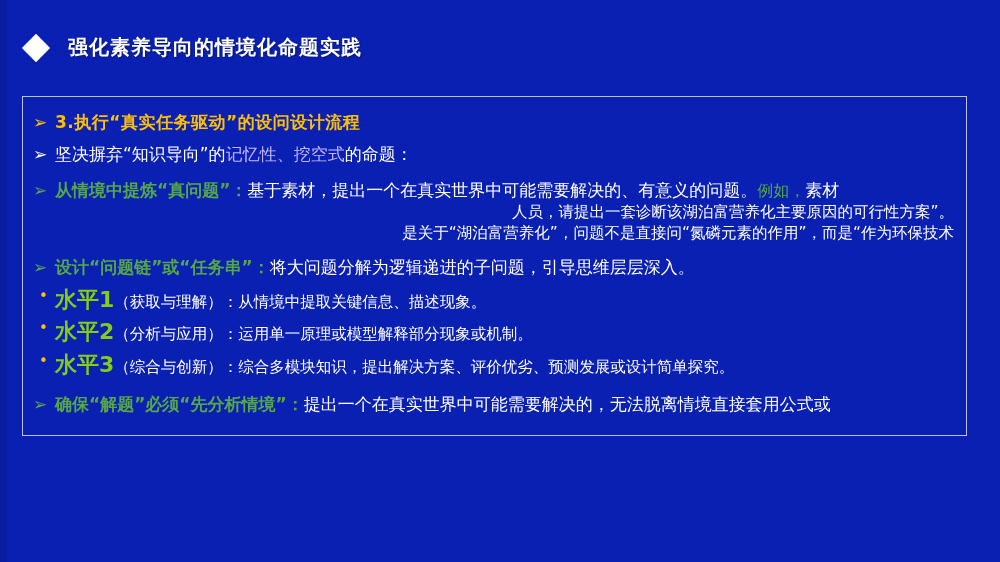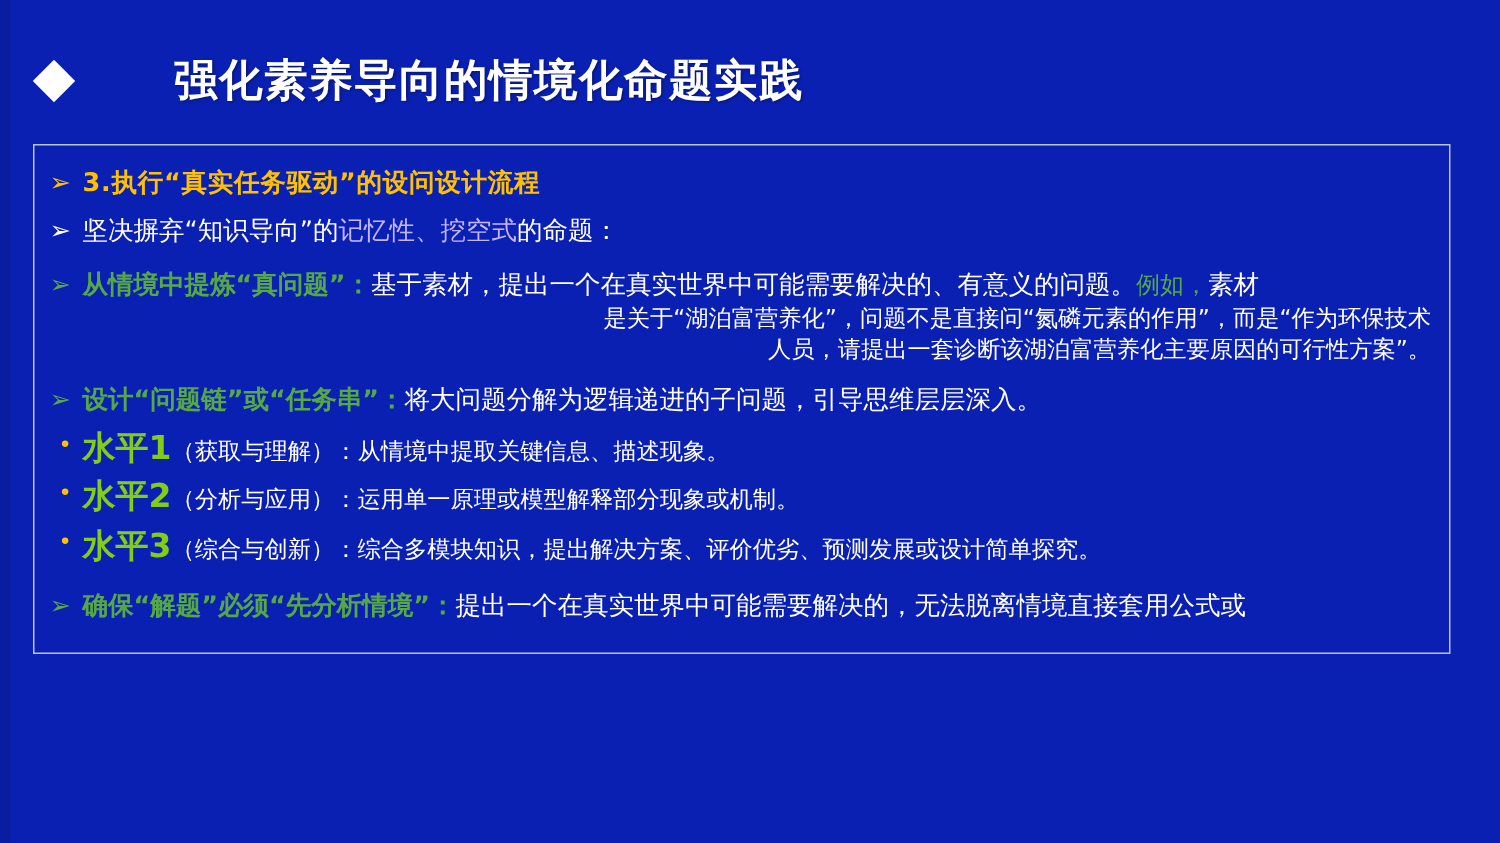--- a/index.html
+++ b/index.html
@@ -31,26 +31,25 @@
     gap: 22px;
   }
   .diamond {
     width: 20px; height: 20px;
     background: #ffffff;
     transform: rotate(45deg);
     flex: none;
   }
   .title-text {
     color: #ffffff;
-    font-size: 29px;
+    font-size: 20px;
     font-weight: bold;
     letter-spacing: 1px;
     white-space: nowrap;
     text-shadow: 1px 1px 2px rgba(0,0,0,.35);
-    margin-left: 48px;
   }
 
   
   .content-box {
     position: absolute;
     left: 22px; top: 96px;
     width: 945px;
     height: 340px;
     border: 1px solid #b9c2e8;
     box-sizing: border-box;
@@ -168,22 +167,22 @@
       <div class="arrow white">➢</div>
       <div class="body-text">
         <span class="t-white">坚决摒弃“知识导向”的</span><span class="t-gold">记忆性、挖空式</span><span class="t-white">的命题：</span>
       </div>
     </div>
 
     <div class="row r3">
       <div class="arrow green">➢</div>
       <div class="body-text para-ex">
         <span class="t-green-b">从情境中提炼“真问题”：</span><span class="t-white">基于素材，提出一个在真实世界中可能需要解决的、有意义的问题。</span><span class="t-green">例如，</span><span class="t-white">素材</span>
+        <span class="cont t-small">人员，请提出一套诊断该湖泊富营养化主要原因的可行性方案”。</span>
         <span class="cont t-small">是关于“湖泊富营养化”，问题不是直接问“氮磷元素的作用”，而是“作为环保技术</span>
-        <span class="cont t-small">人员，请提出一套诊断该湖泊富营养化主要原因的可行性方案”。</span>
       </div>
     </div>
 
     <div class="row r4">
       <div class="arrow green">➢</div>
       <div class="body-text">
         <span class="t-green-b">设计“问题链”或“任务串”：</span><span class="t-white">将大问题分解为逻辑递进的子问题，引导思维层层深入。</span>
       </div>
     </div>
 

